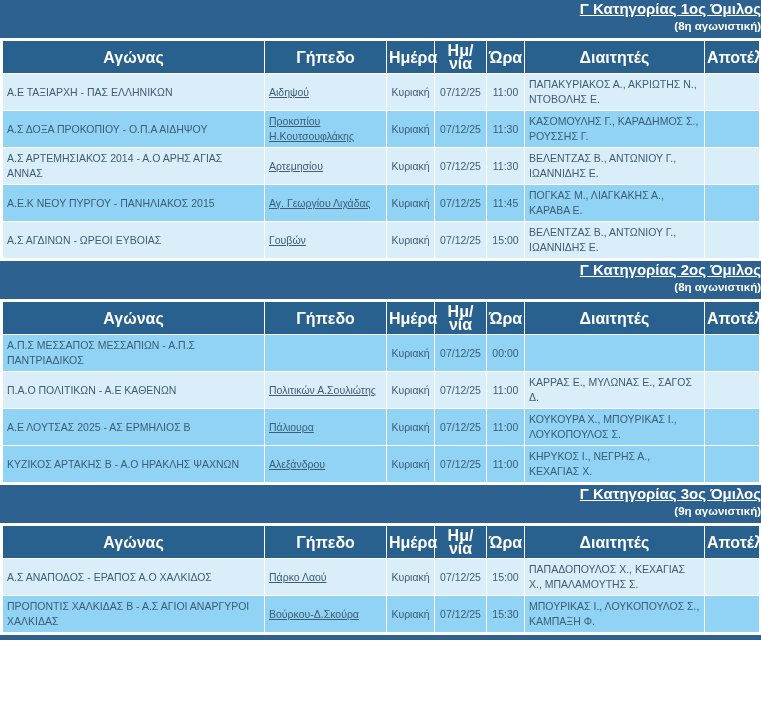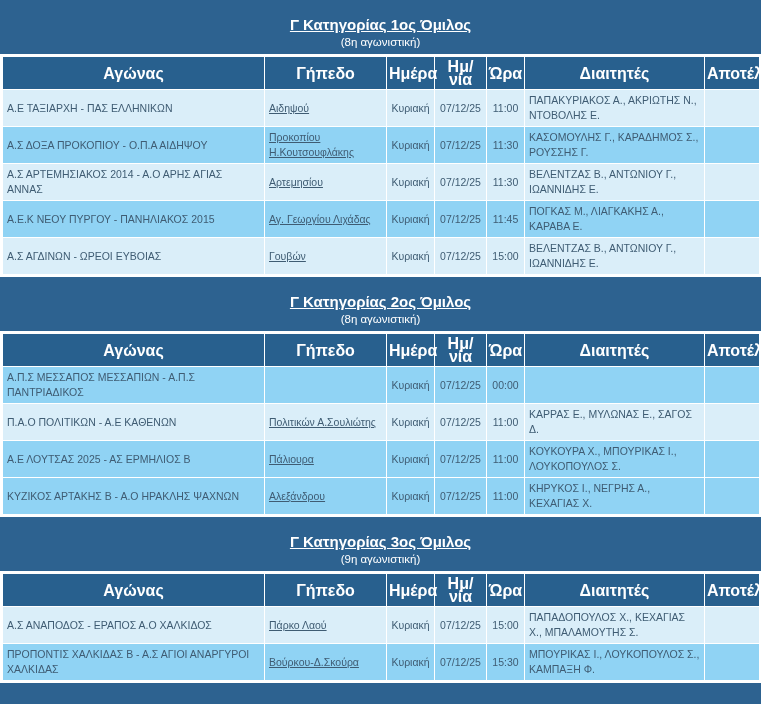--- a/index.html
+++ b/index.html
@@ -6,29 +6,29 @@
     --band:#2d6290; --th:#28608e; --outer:#1c4468;
     --rowL:#daeef9; --rowM:#90d3f4; --txt:#3f5c73;
   }
   *{box-sizing:border-box;}
   html,body{margin:0;padding:0;}
   body{
     width:761px; background:#ffffff;
     font-family:"Liberation Sans","DejaVu Sans",sans-serif;
   }
   .band{
-    background:var(--band); color:#fff; text-align:center;
-    padding:16px 0 5px 0;
+    background:var(--band); color:#fff; text-align:right;
+    padding:0 0 5px 0;
   }
   .band-title{
     display:inline-block; color:#fff; font-size:15px; font-weight:bold;
     text-decoration:underline; cursor:pointer; line-height:18px;
   }
   .band-sub{
-    font-size:11.5px; font-weight:normal; margin-top:2px; line-height:13px;
+    font-size:11.5px; font-weight:bold; margin-top:2px; line-height:13px;
   }
   table{
     width:757px; margin:2px 2px 2px 2px;
     border-collapse:collapse; table-layout:fixed;
     border:1px solid var(--outer);
     background:#fff;
   }
   th{
     background:var(--th); color:#fff; font-size:16px; font-weight:bold;
     padding:3px 2px; border:1px solid #fff; line-height:13px;

